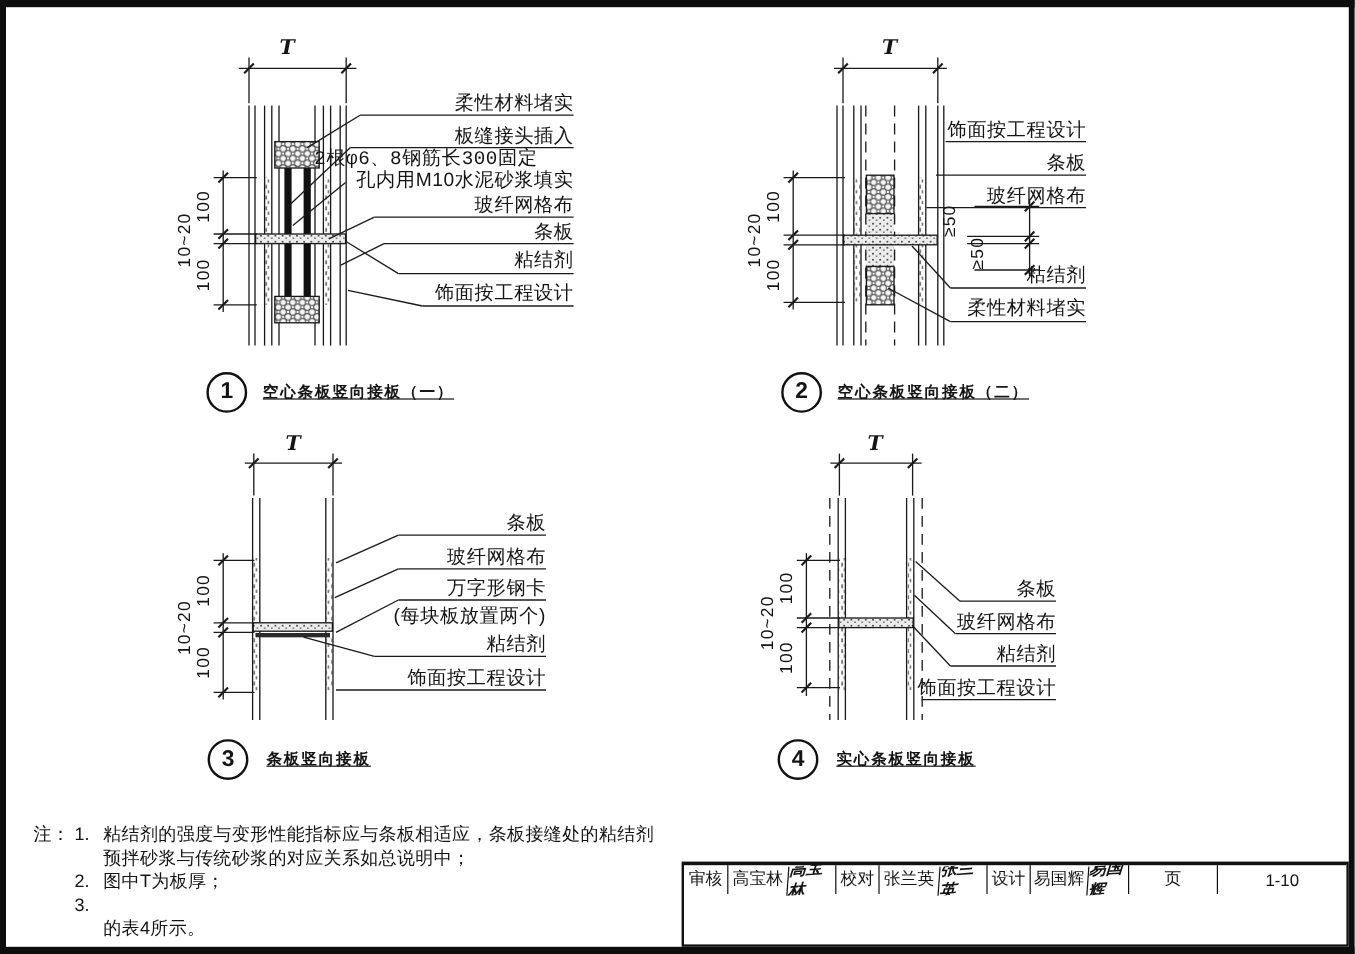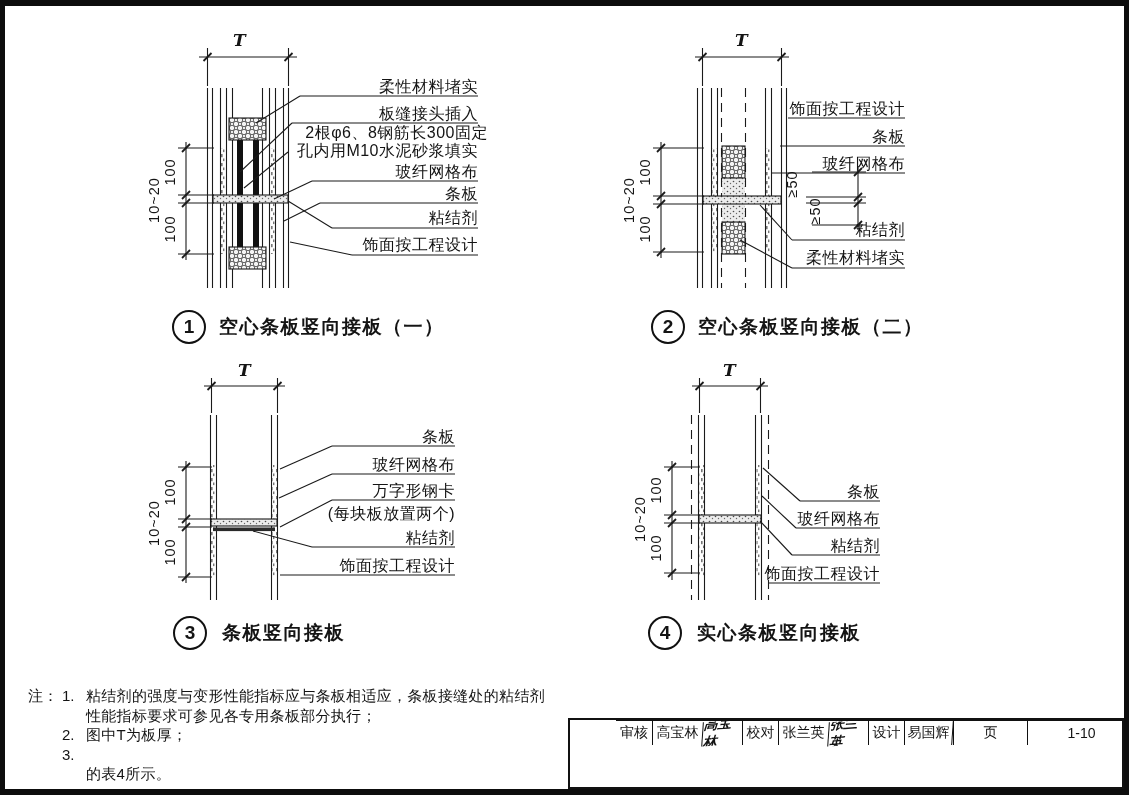--- a/index.html
+++ b/index.html
@@ -15,32 +15,32 @@
   .frame-left{left:0;}
   .frame-right{left:1124px;}
   svg.linework{position:absolute;left:0;top:0;}
   .callout{position:absolute;white-space:nowrap;font-size:16px;line-height:18px;text-align:right;letter-spacing:0.5px;}
   .vdim{position:absolute;width:60px;height:16px;display:flex;align-items:center;justify-content:center;
         transform:rotate(-90deg);font-size:14.5px;letter-spacing:1px;white-space:nowrap;}
   .tdim{position:absolute;font-family:"DejaVu Serif","Liberation Serif",serif;font-style:italic;
         font-size:17px;font-weight:bold;}
   .badge{position:absolute;width:30px;height:30px;border:2.2px solid #111;border-radius:50%;
          display:flex;align-items:center;justify-content:center;font-size:19px;font-weight:bold;background:#fff;}
-  .dtitle{position:absolute;font-size:19px;font-weight:bold;letter-spacing:1.5px;white-space:nowrap;line-height:22px;}
+  .dtitle{position:absolute;font-size:13px;font-weight:bold;letter-spacing:1.5px;white-space:nowrap;line-height:22px;text-decoration:underline;}
   .dsub{position:absolute;font-size:18px;font-weight:bold;letter-spacing:1px;white-space:nowrap;}
   .notes{position:absolute;left:28px;top:686px;width:540px;font-size:15px;line-height:19.5px;}
   .nrow{display:flex;}
   .nlabel{width:34px;flex:0 0 34px;}
   .nnum{width:24px;flex:0 0 24px;}
   .ntext{flex:1;letter-spacing:0.3px;}
   .tblock{position:absolute;left:568px;top:718px;width:556px;height:71px;border:2px solid #111;
           box-sizing:border-box;background:#fff;}
   .tb-row1{display:grid;grid-template-columns:1fr 74px 108px;height:44px;box-sizing:border-box;}
   .tb-row2{display:grid;grid-template-columns:36px 50px 40px 36px 50px 40px 36px 48px 1fr 74px 108px;
-           height:25px;border-top:1.5px solid #111;box-sizing:border-box;margin-left:46px;}
+           height:25px;border-top:1.5px solid #111;box-sizing:border-box;}
   .cell{display:flex;align-items:center;justify-content:center;box-sizing:border-box;overflow:hidden;}
   .cell + .cell{border-left:1.5px solid #111;}
   .tb-title{font-size:27px;font-weight:bold;letter-spacing:3px;}
   .tb-lab{font-size:15px;letter-spacing:1px;}
   .tb-atlas{font-size:17px;letter-spacing:1px;}
   .tb-small{font-size:14px;}
   .tb-sig{font-size:14px;font-style:italic;font-weight:bold;transform:rotate(-4deg) skewX(-8deg);}
 </style>
 </head>
 <body>
@@ -251,21 +251,21 @@
       <line x1="768" y1="583" x2="880" y2="583"></line>
     </g>
   </svg>
 
   <div class="tdim" style="left:233px;top:30px;">T</div>
   <div class="vdim" style="left:140px;top:164px;">100</div>
   <div class="vdim" style="left:124px;top:192px;">10~20</div>
   <div class="vdim" style="left:140px;top:221px;">100</div>
   <div class="callout" style="right:651px;top:78px;">柔性材料堵实</div>
   <div class="callout" style="right:651px;top:105px;">板缝接头插入</div>
-  <div class="callout" style="right:641px;top:124px;">2根φ6、8钢筋长300固定</div>
+  <div class="callout" style="right:681px;top:124px;font-family:Liberation Mono, monospace;">2根φ6、8钢筋长300固定</div>
   <div class="callout" style="right:651px;top:142px;">孔内用M10水泥砂浆填实</div>
   <div class="callout" style="right:651px;top:163px;">玻纤网格布</div>
   <div class="callout" style="right:651px;top:185px;">条板</div>
   <div class="callout" style="right:651px;top:209px;">粘结剂</div>
   <div class="callout" style="right:651px;top:236px;">饰面按工程设计</div>
   <div class="badge" style="left:172px;top:310px;">1</div>
   <div class="dtitle" style="left:219px;top:316px;">空心条板竖向接板（一）</div>
 
   <div class="tdim" style="left:735px;top:30px;">T</div>
   <div class="vdim" style="left:615px;top:164px;">100</div>
@@ -307,21 +307,21 @@
 
   <div class="notes">
     <div class="nrow">
       <span class="nlabel">注：</span>
       <span class="nnum">1.</span>
       <span class="ntext">粘结剂的强度与变形性能指标应与条板相适应，条板接缝处的粘结剂</span>
     </div>
     <div class="nrow">
       <span class="nlabel"></span>
         <span class="nnum"></span>
-      <span class="ntext">性能指标要求可参见各专用条板部分执行；</span>
+      <span class="ntext">预拌砂浆与传统砂浆的对应关系如总说明中；</span>
     </div>
     <div class="nrow">
       <span class="nlabel"></span>
       <span class="nnum">2.</span>
       <span class="ntext">图中T为板厚；</span>
     </div>
     <div class="nrow">
       <span class="nlabel"></span>
       <span class="nnum">3.</span>
     </div>

